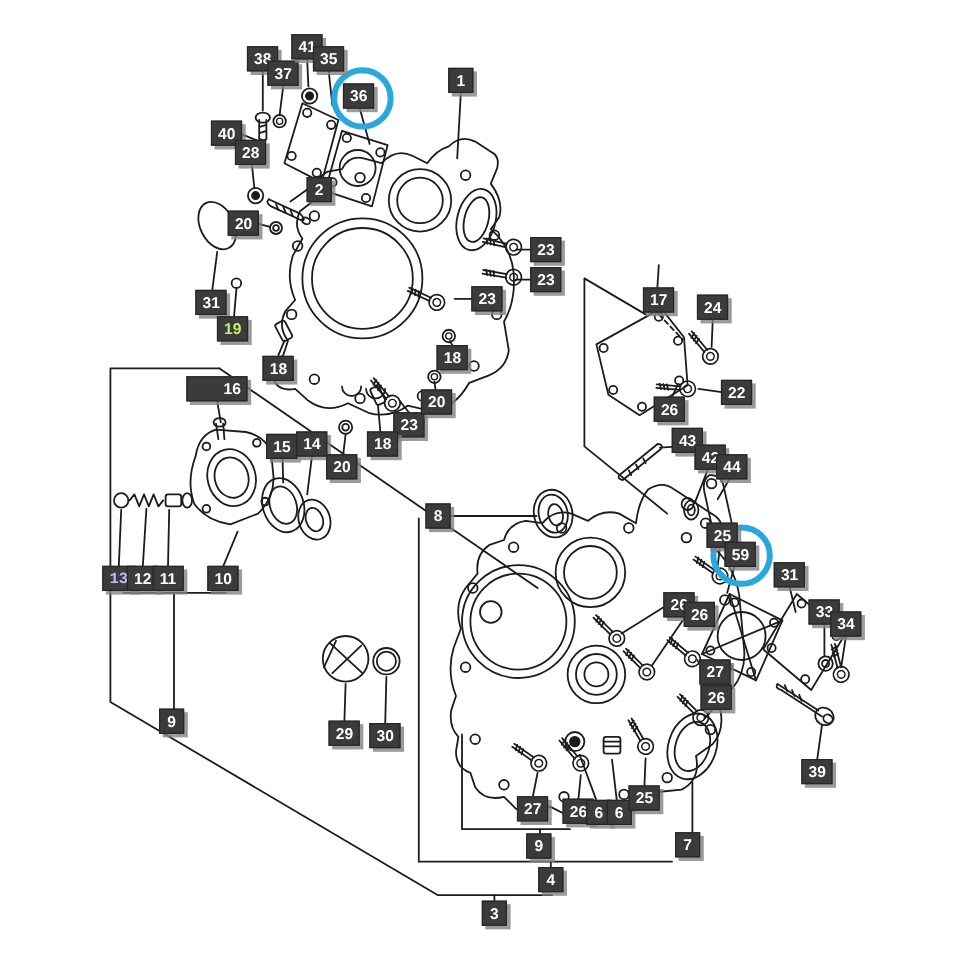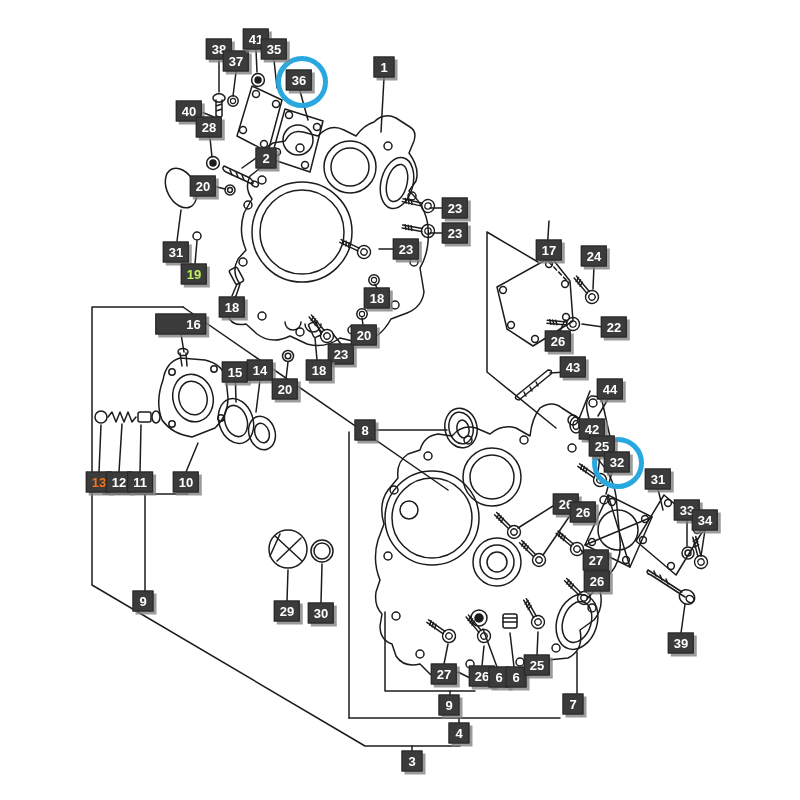--- a/index.html
+++ b/index.html
@@ -314,33 +314,33 @@
       <div class="part-label" style="left: 341px; top: 354px; background: rgb(59, 59, 59); color: rgb(255, 255, 255);">23</div>
       <div class="part-label" style="left: 377px; top: 298px; background: rgb(59, 59, 59); color: rgb(255, 255, 255);">18</div>
       <div class="part-label" style="left: 364px; top: 335px; background: rgb(59, 59, 59); color: rgb(255, 255, 255);">20</div>
       <div class="part-label" style="left: 319px; top: 370px; background: rgb(59, 59, 59); color: rgb(255, 255, 255);">18</div>
       <div class="part-label" style="left: 285px; top: 389px; background: rgb(59, 59, 59); color: rgb(255, 255, 255);">20</div>
       <div class="part-label" style="left: 549px; top: 211px; background: rgb(59, 59, 59); color: rgb(255, 255, 255); margin-top: 39px;">17</div>
       <div class="part-label" style="left: 594px; top: 256px; background: rgb(59, 59, 59); color: rgb(255, 255, 255);">24</div>
       <div class="part-label" style="left: 614px; top: 327px; background: rgb(59, 59, 59); color: rgb(255, 255, 255);">22</div>
       <div class="part-label" style="left: 558px; top: 341px; background: rgb(59, 59, 59); color: rgb(255, 255, 255);">26</div>
       <div class="part-label" style="left: 573px; top: 367px; background: rgb(59, 59, 59); color: rgb(255, 255, 255);">43</div>
-      <div class="part-label" style="left: 592px; top: 381px; background: rgb(59, 59, 59); color: rgb(255, 255, 255); margin-top: 48px;">42</div>
+      <div class="part-label" style="left: 592px; top: 381px; background: rgb(59, 59, 59); color: rgb(255, 255, 255);">42</div>
       <div class="part-label" style="left: 610px; top: 389px; background: rgb(59, 59, 59); color: rgb(255, 255, 255);">44</div>
       <div class="part-label" style="left: 602px; top: 446px; background: rgb(59, 59, 59); color: rgb(255, 255, 255);">25</div>
-      <div class="part-label" style="left: 617px; top: 462px; background: rgb(59, 59, 59); color: rgb(255, 255, 255);">32</div>
+      <div class="part-label" style="left: 617px; top: 462px; background: rgb(59, 59, 59); color: rgb(255, 255, 255);">59</div>
       <div class="part-label" style="left: 658px; top: 479px; background: rgb(59, 59, 59); color: rgb(255, 255, 255);">31</div>
       <div class="part-label" style="left: 687px; top: 510px; background: rgb(59, 59, 59); color: rgb(255, 255, 255);">33</div>
       <div class="part-label" style="left: 705px; top: 520px; background: rgb(59, 59, 59); color: rgb(255, 255, 255);">34</div>
       <div class="part-label" style="left: 566px; top: 504px; background: rgb(59, 59, 59); color: rgb(255, 255, 255);">26</div>
       <div class="part-label" style="left: 583px; top: 512px; background: rgb(59, 59, 59); color: rgb(255, 255, 255);">26</div>
       <div class="part-label" style="left: 596px; top: 560px; background: rgb(59, 59, 59); color: rgb(255, 255, 255);">27</div>
       <div class="part-label" style="left: 597px; top: 581px; background: rgb(59, 59, 59); color: rgb(255, 255, 255);">26</div>
       <div class="part-label" style="left: 365px; top: 430px; background: rgb(59, 59, 59); color: rgb(255, 255, 255);">8</div>
-      <div class="part-label" style="left: 99px; top: 482px; background: rgb(59, 59, 59); color: #f97316;">13</div>
+      <div class="part-label" style="left: 99px; top: 482px; background: rgb(59, 59, 59); color: #c4b5fd; font-family: Liberation Mono, monospace;">13</div>
       <div class="part-label" style="left: 119px; top: 482px; background: rgb(59, 59, 59); color: rgb(255, 255, 255);">12</div>
       <div class="part-label" style="left: 140px; top: 482px; background: rgb(59, 59, 59); color: rgb(255, 255, 255);">11</div>
       <div class="part-label" style="left: 186px; top: 482px; background: rgb(59, 59, 59); color: rgb(255, 255, 255);">10</div>
       <div class="part-label" style="left: 143px; top: 601px; background: rgb(59, 59, 59); color: rgb(255, 255, 255);">9</div>
       <div class="part-label" style="left: 287px; top: 611px; background: rgb(59, 59, 59); color: rgb(255, 255, 255);">29</div>
       <div class="part-label" style="left: 321px; top: 613px; background: rgb(59, 59, 59); color: rgb(255, 255, 255); text-align: center;">30</div>
       <div class="part-label" style="left: 681px; top: 643px; background: rgb(59, 59, 59); color: rgb(255, 255, 255);">39</div>
       <div class="part-label" style="left: 444px; top: 674px; background: rgb(59, 59, 59); color: rgb(255, 255, 255);">27</div>
       <div class="part-label" style="left: 482px; top: 676px; background: rgb(59, 59, 59); color: rgb(255, 255, 255);">26</div>
       <div class="part-label" style="left: 499px; top: 677px; background: rgb(59, 59, 59); color: rgb(255, 255, 255);">6</div>

